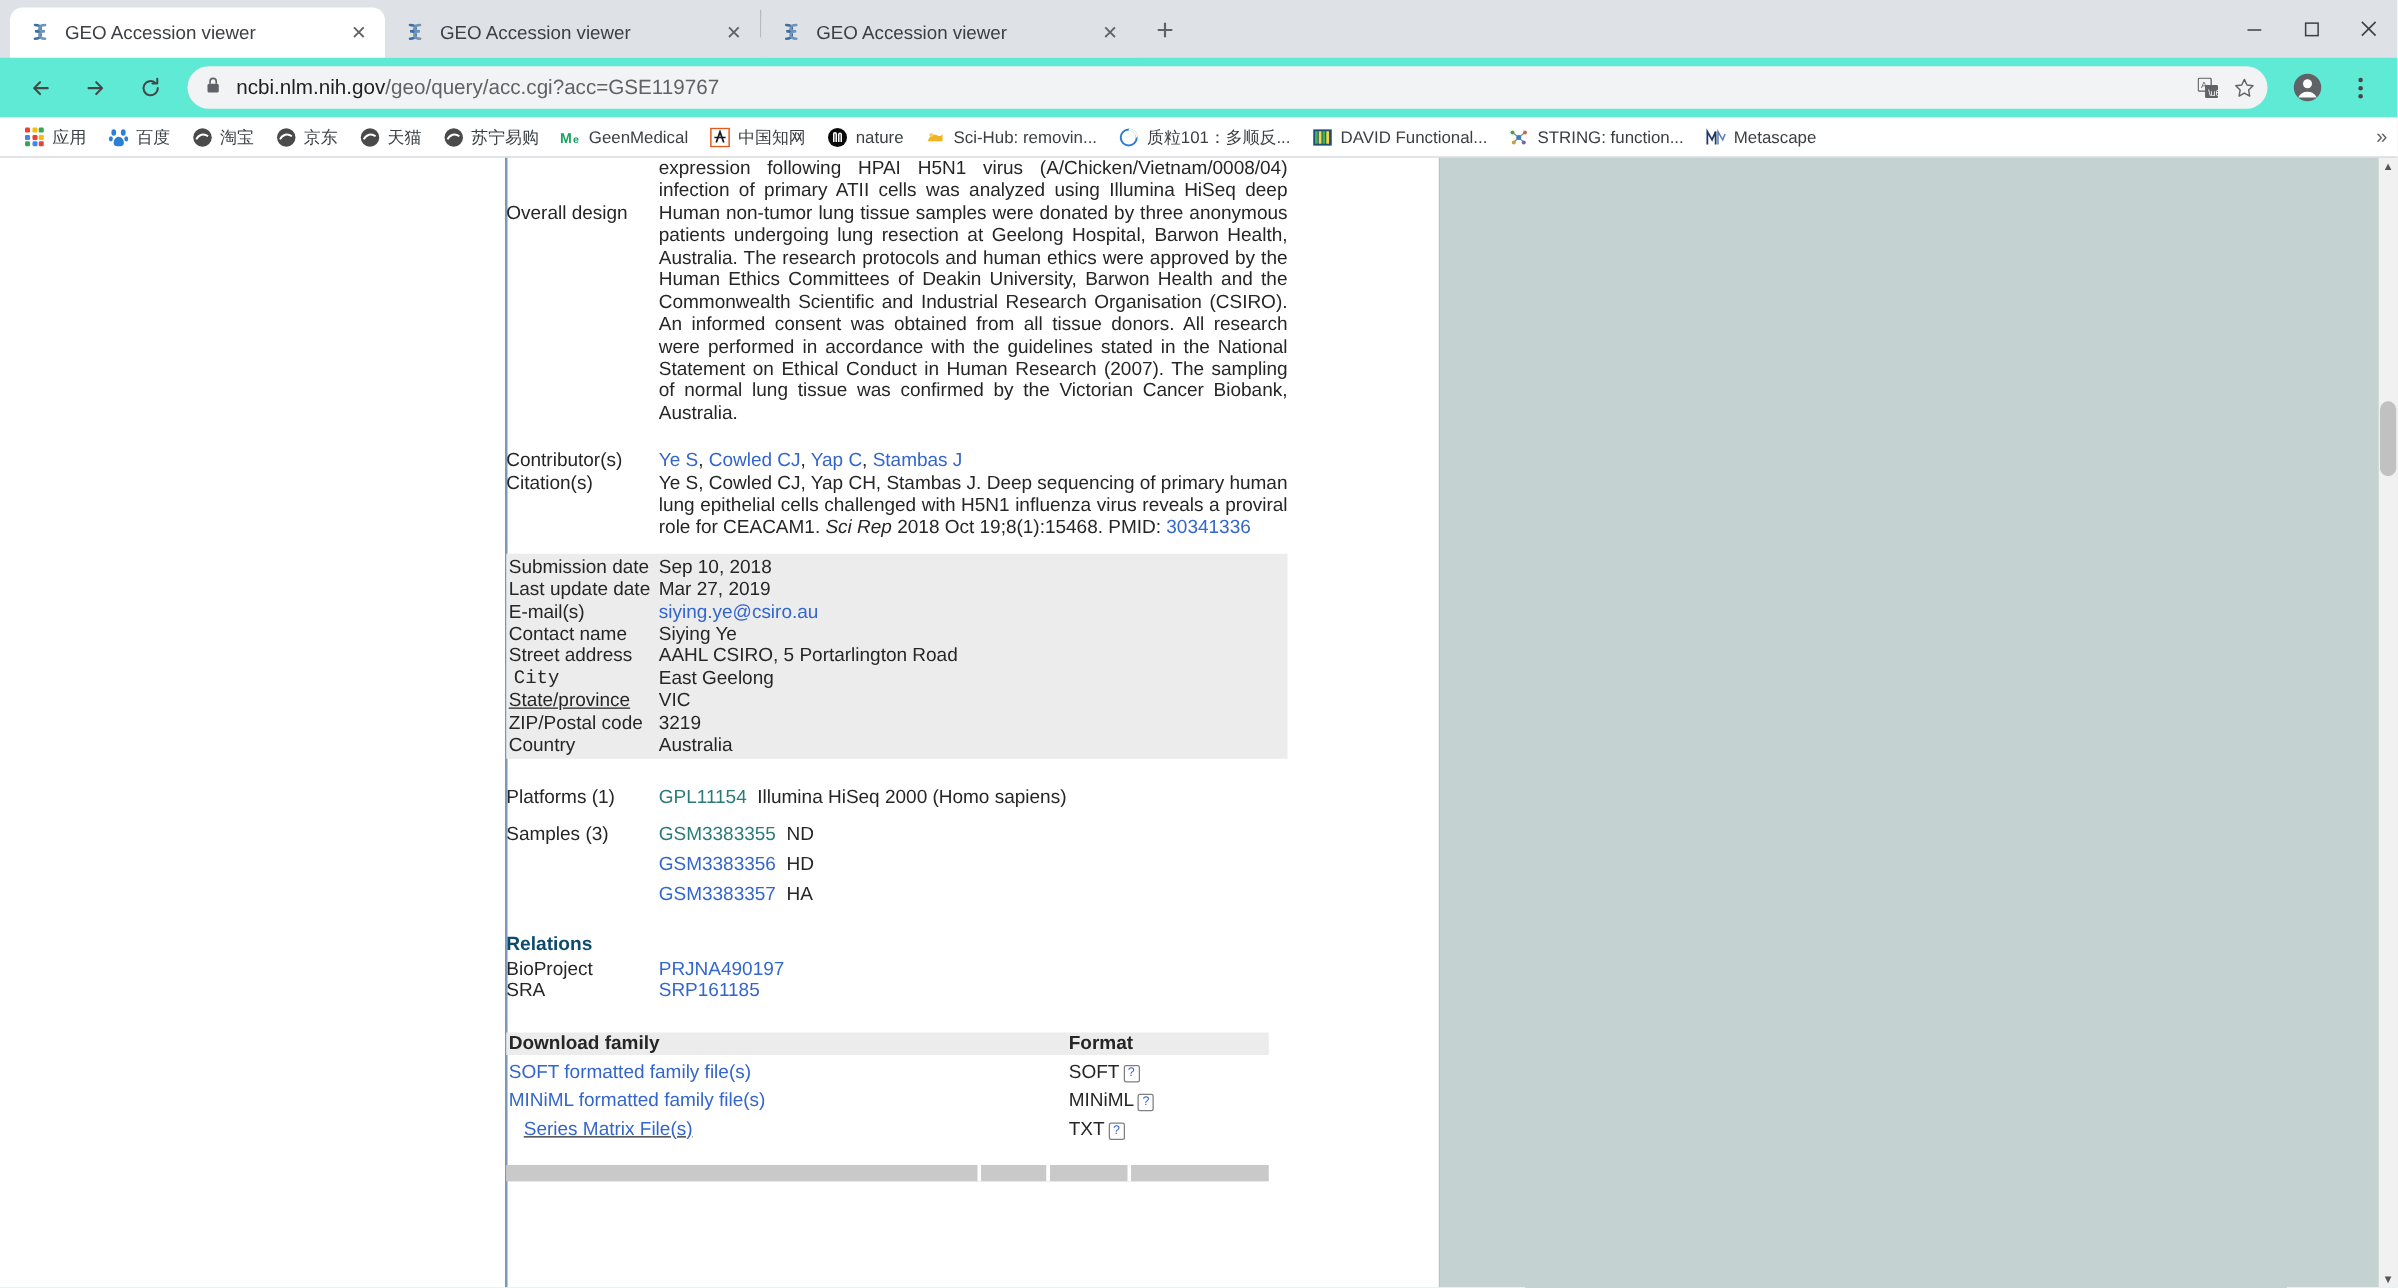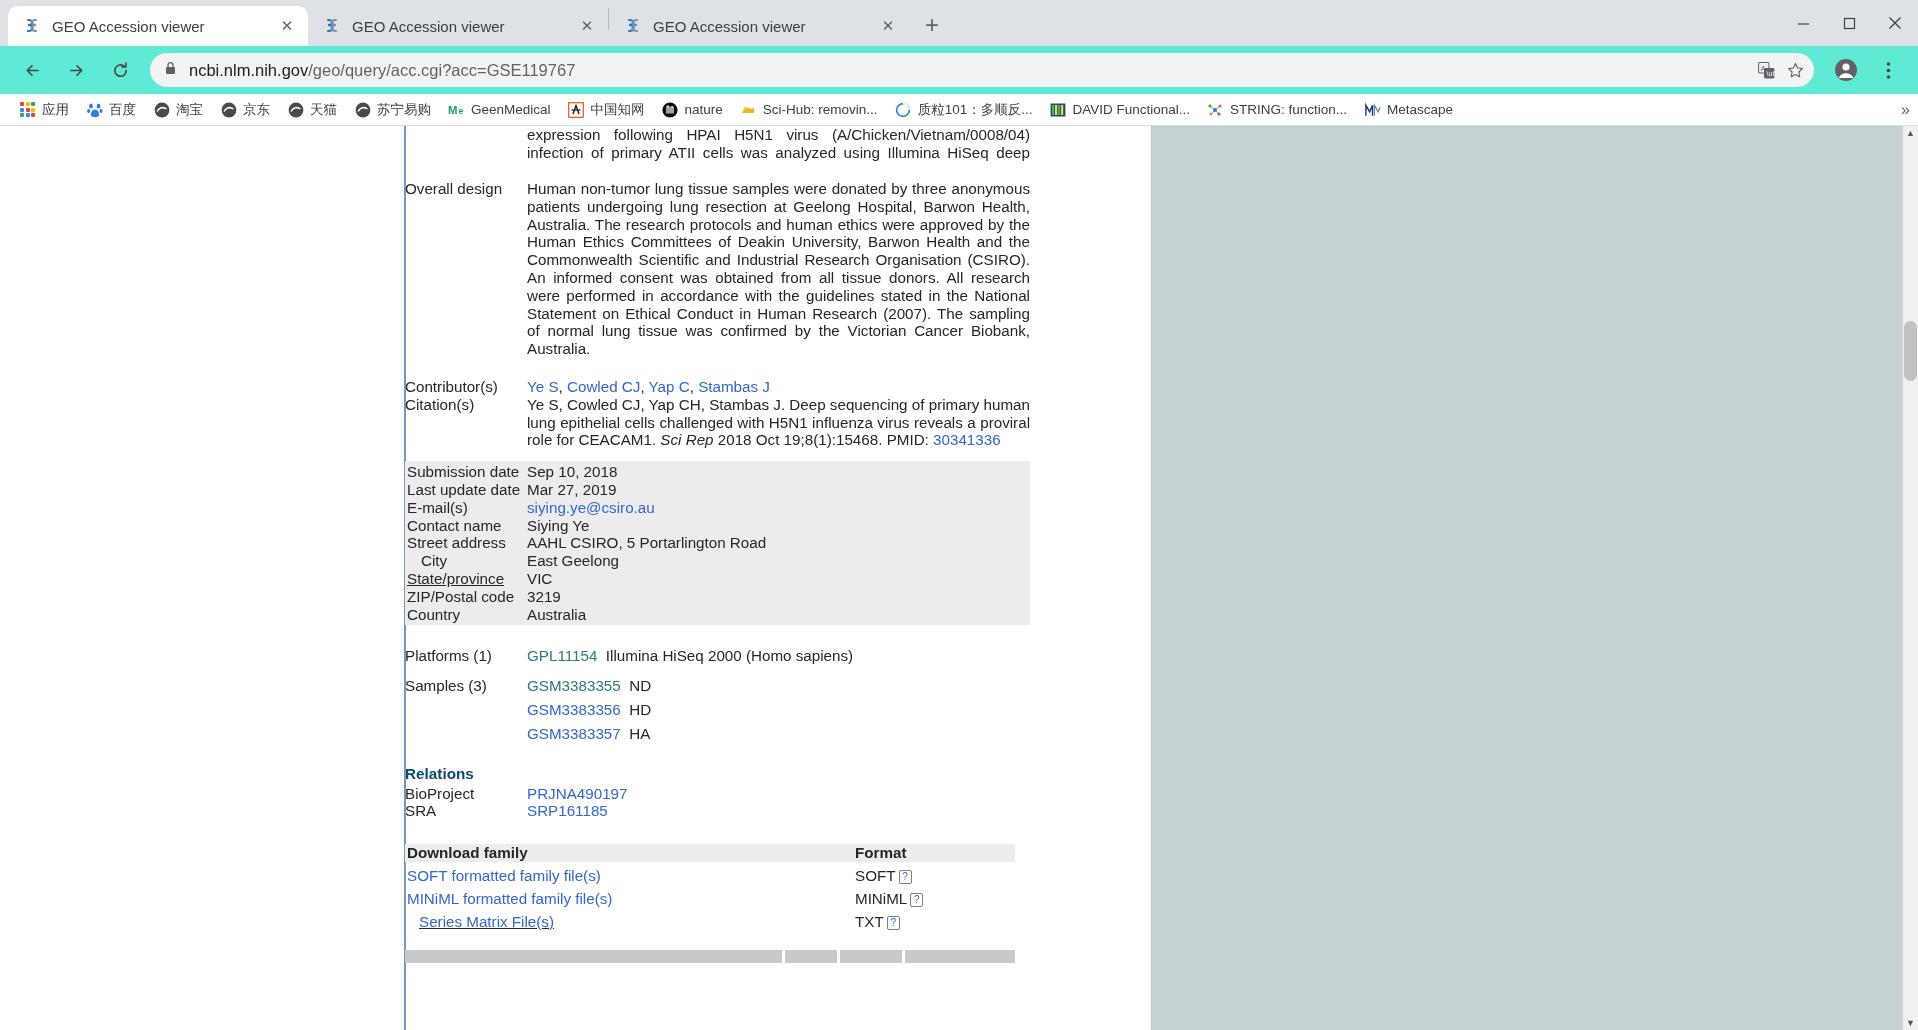--- a/index.html
+++ b/index.html
@@ -451,21 +451,21 @@
           <table class="meta" style="position:absolute; top:-18px;">
             <tbody>
                 <tr>
               <td class="lbl"></td>
               <td class="val just">donated by patients that underwent lung resection. Human host gene expression following HPAI H5N1 virus (A/Chicken/Vietnam/0008/04) infection of primary ATII cells was analyzed using Illumina HiSeq deep sequencing.</td>
             </tr>
           </tbody>
             </table>
         </div>
 
-        <table class="meta" style="margin-top:18px;">
+        <table class="meta" style="">
           <tbody>
               <tr>
             <td class="lbl">Overall design</td>
             <td class="val just">Human non-tumor lung tissue samples were donated by three anonymous patients undergoing lung resection at Geelong Hospital, Barwon Health, Australia. The research protocols and human ethics were approved by the Human Ethics Committees of Deakin University, Barwon Health and the Commonwealth Scientific and Industrial Research Organisation (CSIRO). An informed consent was obtained from all tissue donors. All research were performed in accordance with the guidelines stated in the National Statement on Ethical Conduct in Human Research (2007). The sampling of normal lung tissue was confirmed by the Victorian Cancer Biobank, Australia.</td>
           </tr>
         </tbody>
           </table>
 
         <table class="meta" style="margin-top:20px;">
           <tbody>
@@ -496,21 +496,21 @@
           </tr>
           <tr>
             <td class="lbl" style="padding-left:2px;">Contact name</td>
             <td class="val">Siying Ye</td>
           </tr>
           <tr>
             <td class="lbl" style="padding-left:2px;">Street address</td>
             <td class="val">AAHL CSIRO, 5 Portarlington Road</td>
           </tr>
           <tr>
-            <td class="lbl" style="padding-left:16px;">City</td>
+            <td class="lbl" style="padding-left:6px;font-family:Liberation Mono, monospace;">City</td>
             <td class="val">East Geelong</td>
           </tr>
           <tr>
             <td class="lbl" style="padding-left:2px;text-decoration:underline;">State/province</td>
             <td class="val">VIC</td>
           </tr>
           <tr>
             <td class="lbl" style="padding-left:2px;">ZIP/Postal code</td>
             <td class="val">3219</td>
           </tr>

